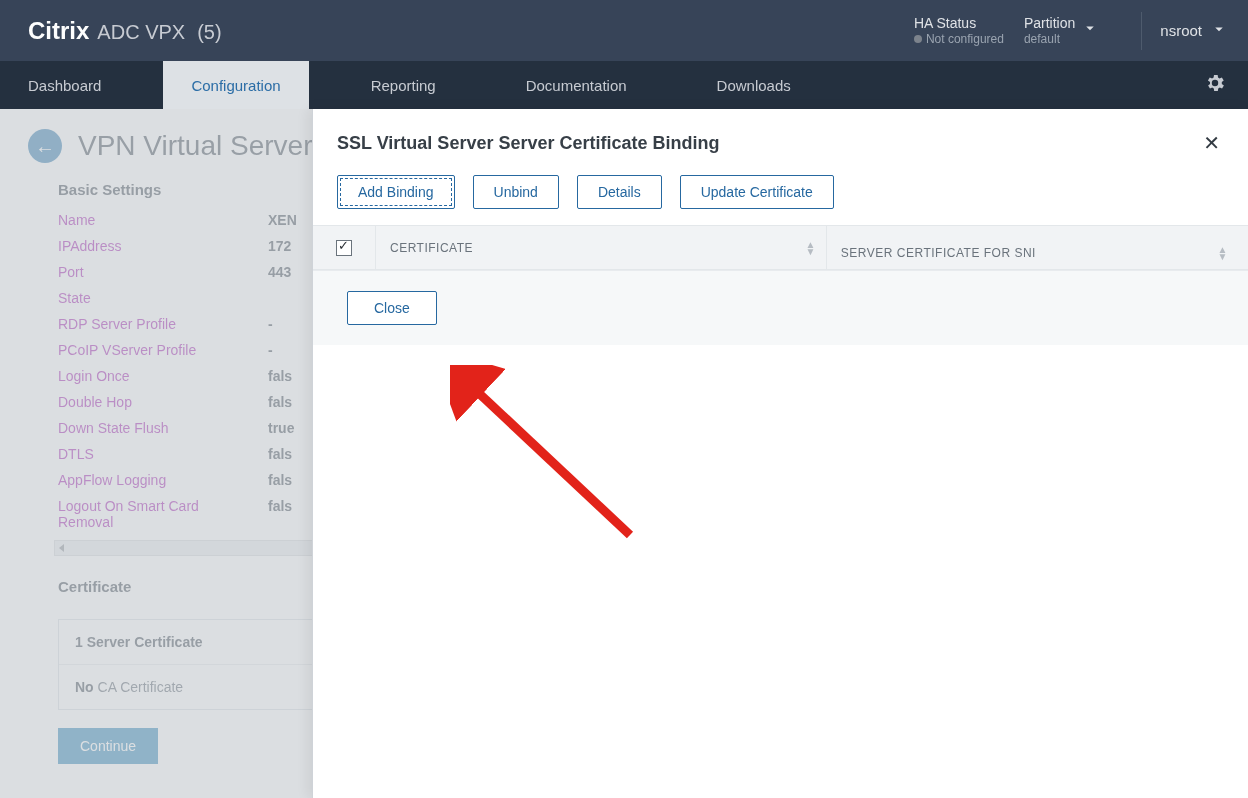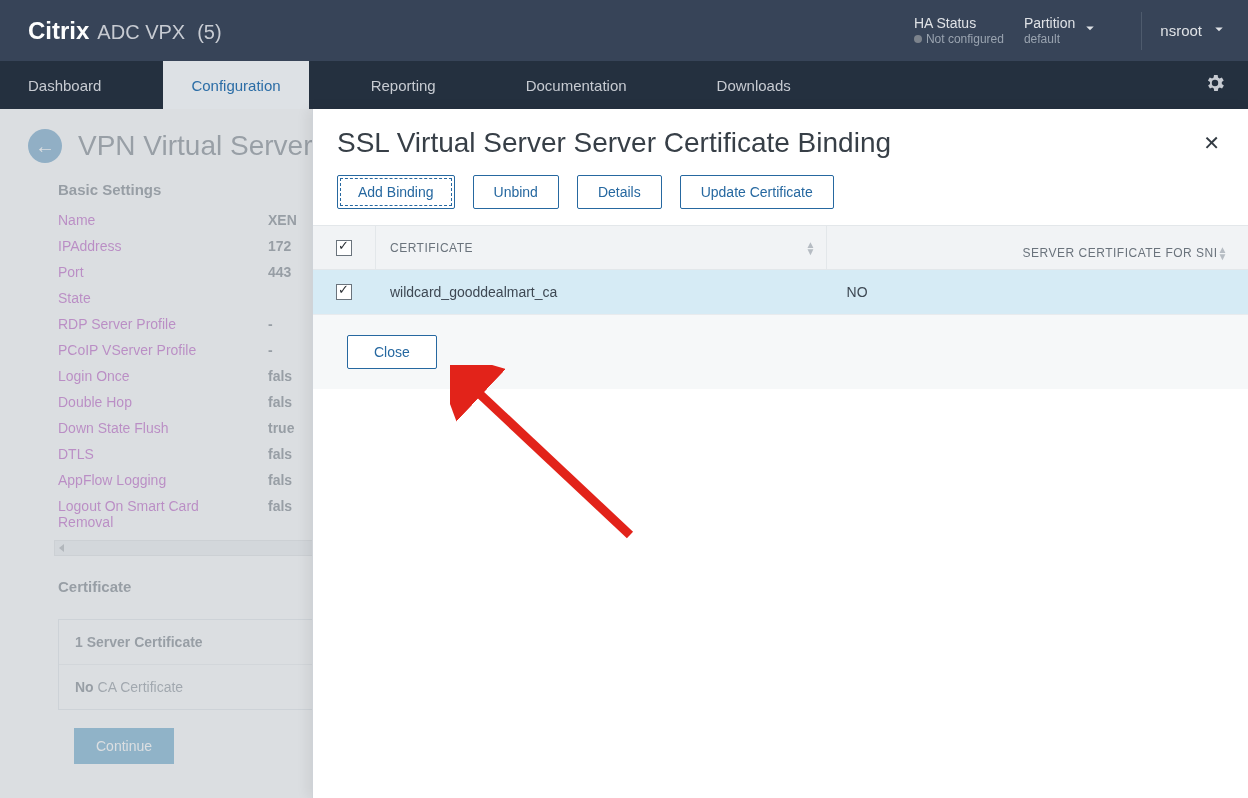--- a/index.html
+++ b/index.html
@@ -34,36 +34,36 @@
   .section-title { font-size: 15px; font-weight: 700; color: #3e4853; margin: 12px 0 14px 30px; }
   .kv { display: flex; gap: 20px; margin: 0 0 10px 30px; font-size: 14px; }
   .kv .k { width: 190px; color: #a21caf; }
   .kv .v { font-weight: 700; color: #3e4853; }
   .scroll-stub { height: 16px; background: #e8eaed; margin: 10px 26px 0 26px; border: 1px solid #d3d7db; position: relative; }
   .scroll-stub::before { content:""; position:absolute; left:4px; top:3px; width:0; height:0; border-top:4px solid transparent; border-bottom:4px solid transparent; border-right:5px solid #8a8f96; }
   .cert-box { margin: 24px 26px 0 26px; border: 1px solid #d8dde2; }
   .cert-row { padding: 14px 16px; border-top: 1px solid #e4e8ec; font-size: 14px; color: #5b6570; }
   .cert-row:first-child { border-top: none; font-weight: 700; color: #3e4853; }
   .bold-num { font-weight: 700; color: #3e4853; }
-  .continue-btn { margin: 18px 0 0 46px; padding: 10px 22px; background: #2a85b7; color: #fff; border: none; font-size: 14px; cursor: pointer; }
+  .continue-btn { margin: 18px 0 0 30px; padding: 10px 22px; background: #2a85b7; color: #fff; border: none; font-size: 14px; cursor: pointer; }
 
   .overlay-scrim { position: absolute; inset: 0; background: rgba(200,204,209,0.65); }
   
   .panel { position: absolute; top: 0; right: 0; bottom: 0; left: 312px; background: #fff; border-left: 1px solid #cfd3d8; display: flex; flex-direction: column; box-shadow: -4px 0 12px rgba(0,0,0,0.07);}
   .panel-header { display: flex; align-items: center; padding: 18px 22px 16px 24px; }
-  .panel-title { font-size: 28px; font-weight: 400; color: #373f47; flex: 1; }
+  .panel-title { font-size: 18px; font-weight: 700; color: #373f47; flex: 1; }
   .close-x { font-size: 20px; color: #323a42; cursor: pointer; padding: 4px 6px; }
   .panel-toolbar { display: flex; gap: 18px; padding: 0 24px 16px 24px; border-bottom: 1px solid #e3e7ea; }
   .btn { padding: 8px 20px; border: 1px solid #2668a0; color: #2668a0; background: #fff; font-size: 14px; cursor: pointer; border-radius: 2px; }
   .btn.focus { outline: 1px dashed #2668a0; outline-offset: -4px; }
   
   .table-head { display: flex; align-items: center; background: #f1f3f5; height: 44px; border-bottom: 1px solid #e3e7ea; font-size: 12px; letter-spacing: 0.5px; color: #6a737c; }
   .th-check { width: 62px; display: flex; justify-content: center; }
   .th-cert { flex: 1.1; padding-left: 14px; display: flex; align-items: center; justify-content: space-between; padding-right: 10px;}
-  .th-sni { flex: 1; padding-left: 14px; display: flex; align-items: center; justify-content: flex-end; padding-right: 20px; margin-top: 10px;}
+  .th-sni { flex: 1; padding-left: 14px; display: flex; align-items: center; justify-content: space-between; padding-right: 20px; margin-top: 10px;}
   .sort-arrows { color: #b6bcc3; font-size: 10px; display: flex; flex-direction: column; line-height: 7px; }
   .vline { width: 1px; align-self: stretch; background: #e3e7ea; }
   
   .table-row { display: flex; align-items: center; height: 44px; background: #d6ebf5; font-size: 14px; color: #3e4853; }
   .td-check { width: 62px; display: flex; justify-content: center; }
   .td-cert { flex: 1.1; padding-left: 14px; }
   .td-sni { flex: 1; padding-left: 14px; }
   
   .checkbox { width: 16px; height: 16px; border: 1px solid #6a737c; background: #fff; position: relative; }
   .checkbox.checked::after { content: "✓"; position: absolute; top: -3px; left: 1px; font-size: 13px; color: #2b2f34; }
@@ -238,29 +238,20 @@
           </span>
       </div>
       <div class="vline"></div>
       <div class="th-sni">
         <span>SERVER CERTIFICATE FOR SNI</span>
         <span class="sort-arrows">
             <span>▲</span>
             <span>▼</span>
           </span>
       </div>
-    </div>
-    <div class="table-row">
-      <div class="td-check">
-          <div class="checkbox checked"></div>
-        </div>
-      <div class="vline" style="background:transparent;"></div>
-      <div class="td-cert">wildcard_gooddealmart_ca</div>
-      <div class="vline" style="background:transparent;"></div>
-      <div class="td-sni">NO</div>
     </div>
     <div class="panel-footer">
       <button class="close-btn"><span>Close</span></button>
     </div>
   </div>
 
   <div class="arrow-overlay">
     <svg width="200" height="180" viewBox="0 0 200 180">
       <defs>
         <marker id="ah" markerWidth="8" markerHeight="8" refX="2" refY="4" orient="auto">

